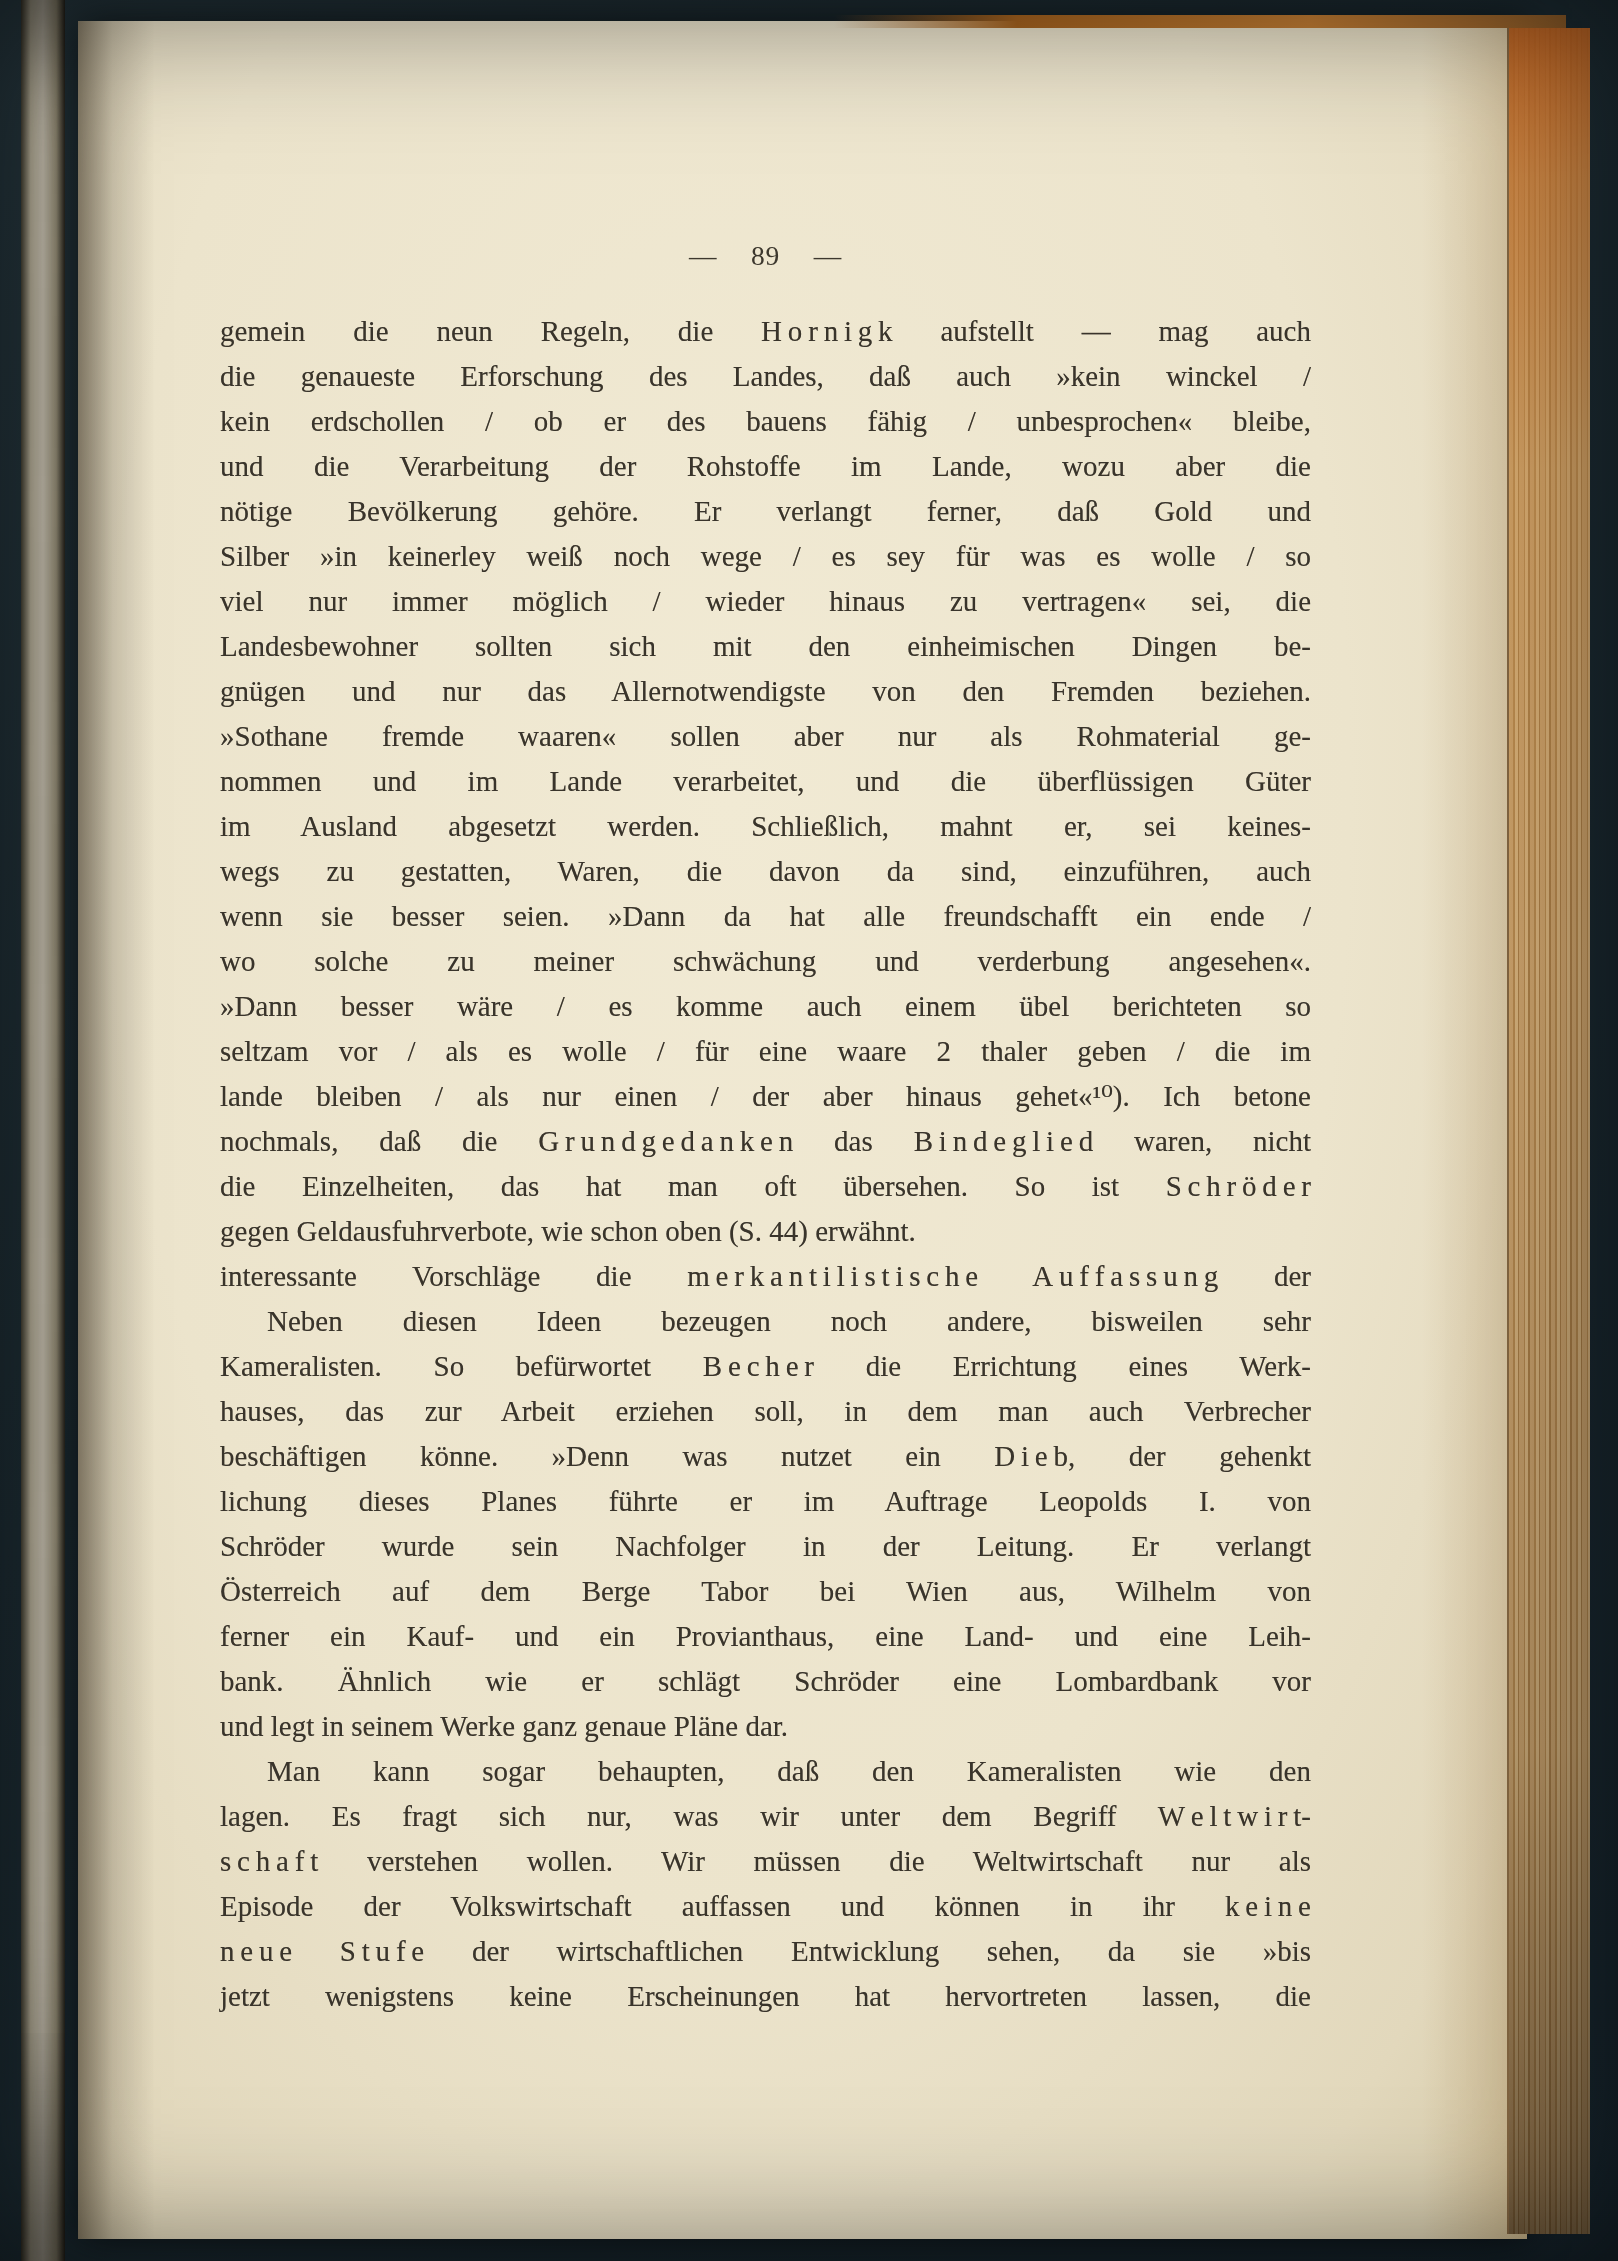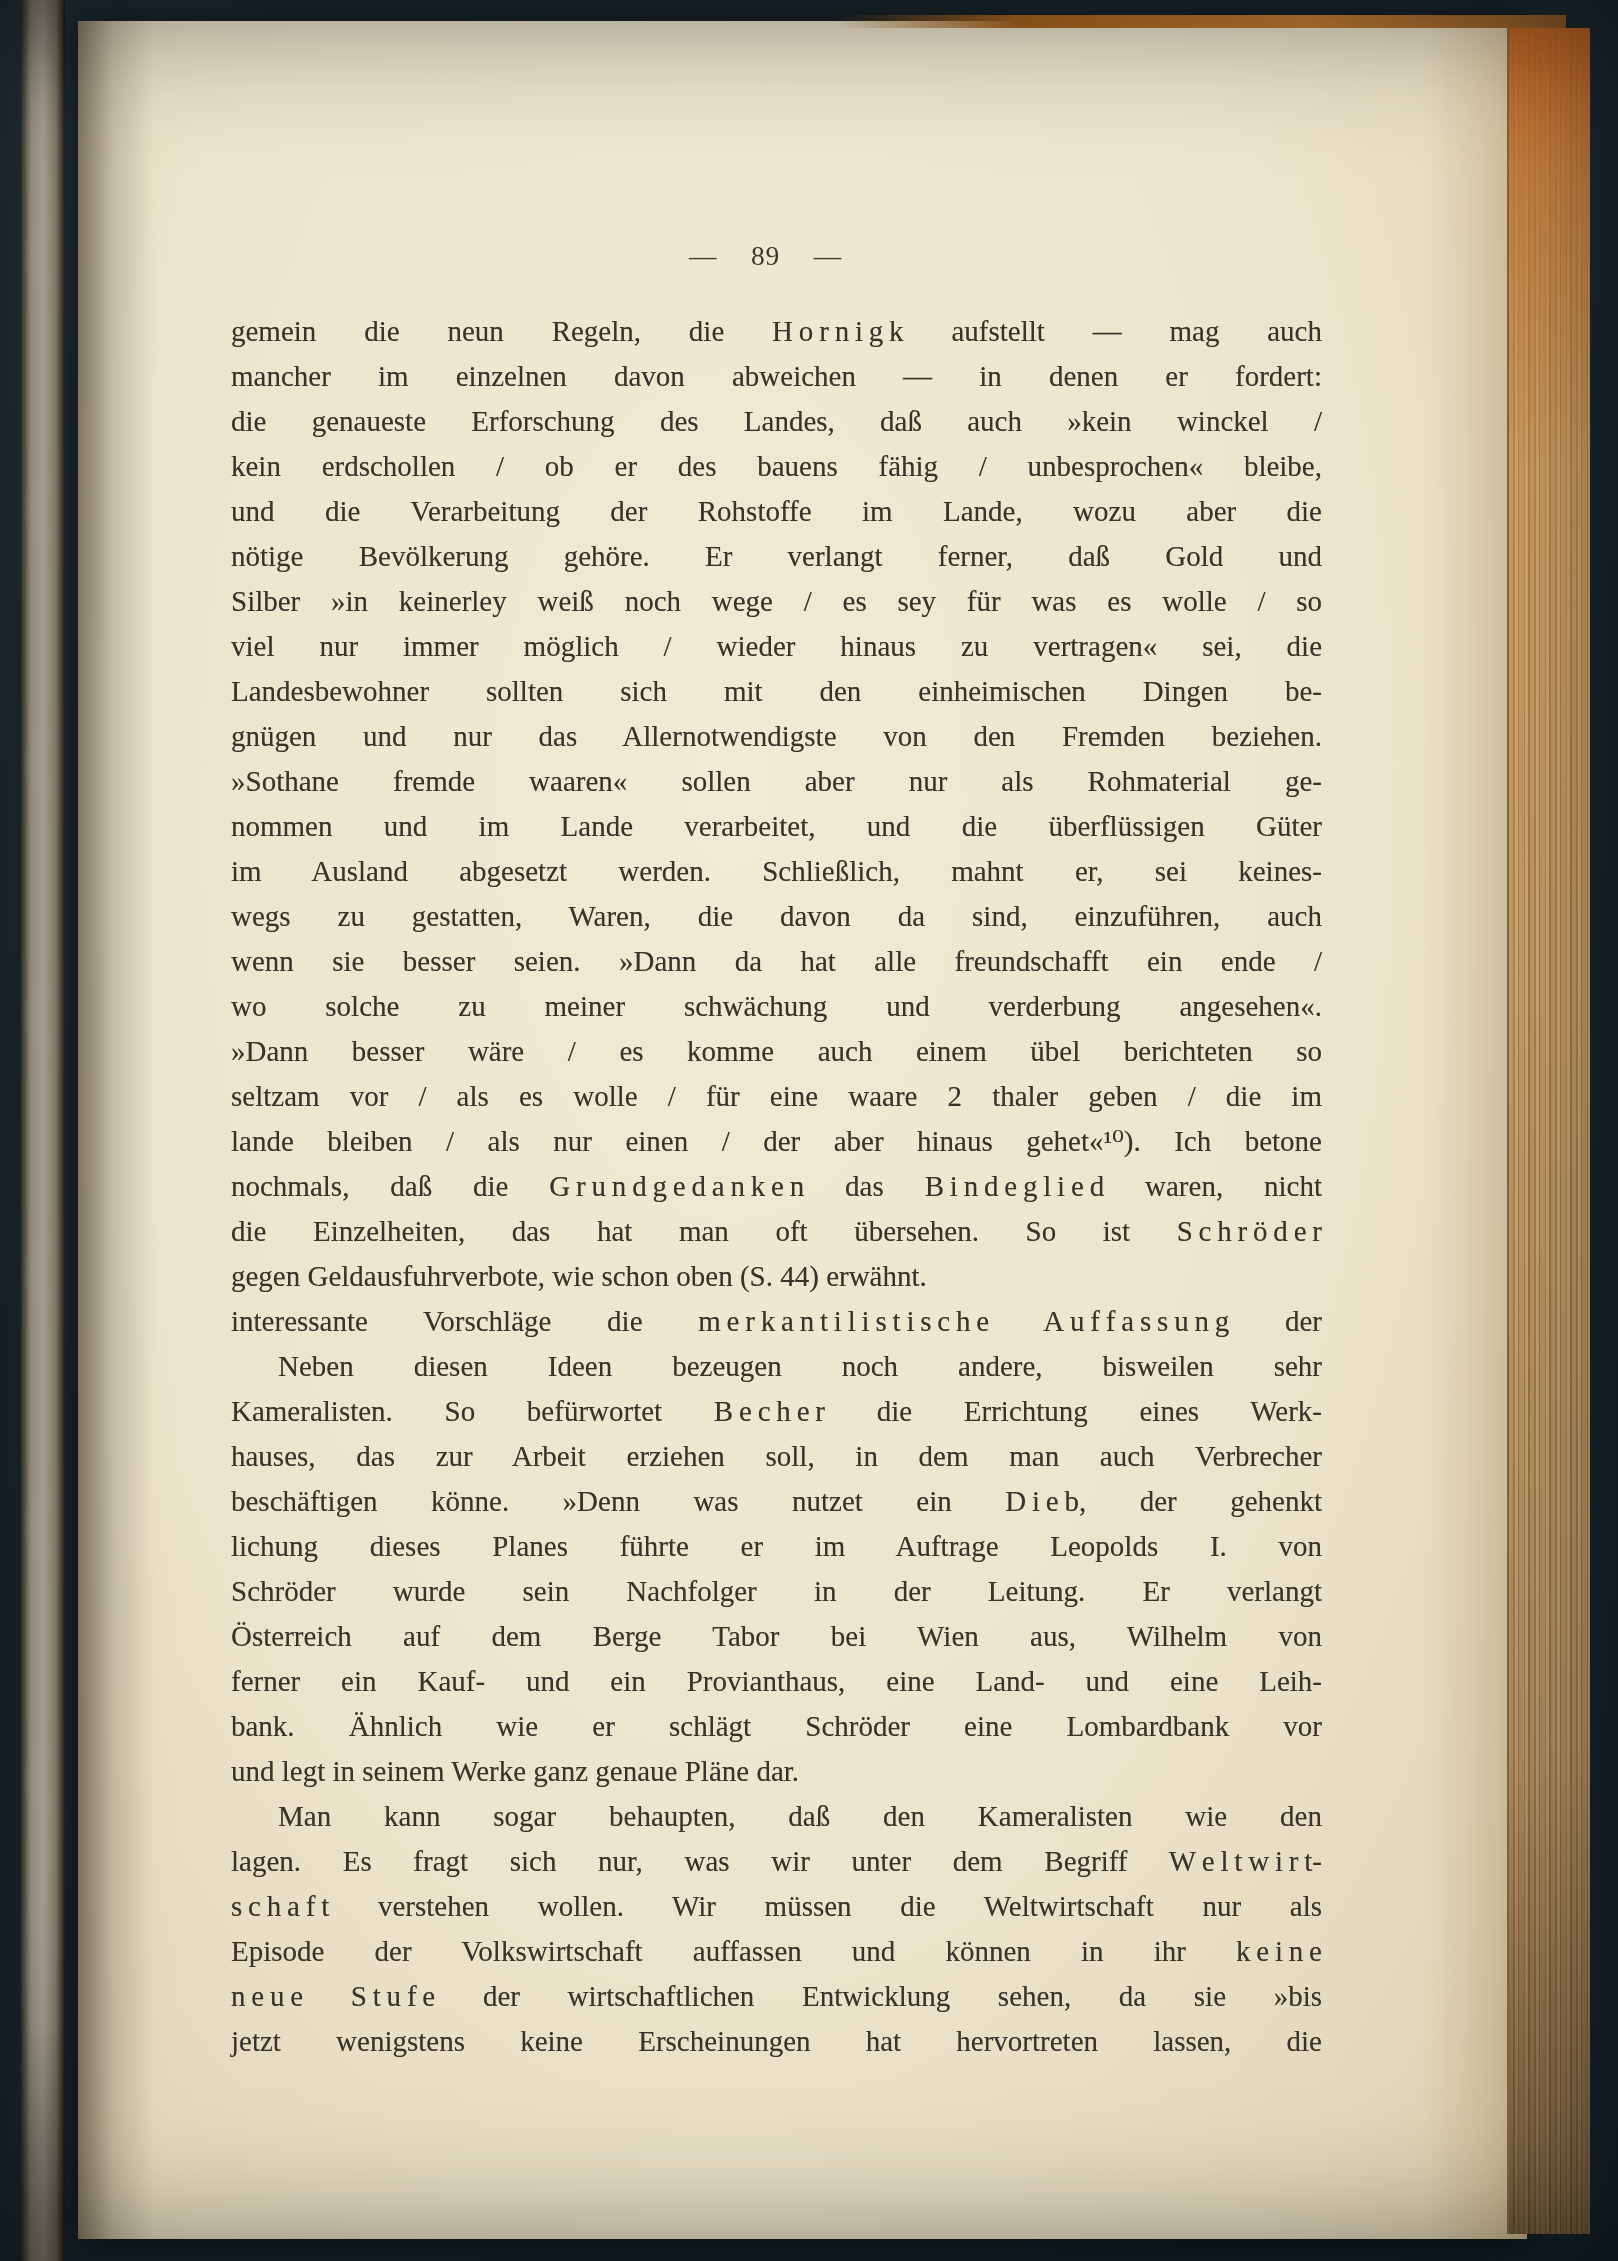--- a/index.html
+++ b/index.html
@@ -71,42 +71,40 @@
     color:#3d382e;
     letter-spacing:0.8px;
     word-spacing:26px;
   }
   
   .text-block {
     position:absolute; left:142px; top:288px; width:1091px;
     color:#39342b;
     font-size:29px; line-height:45px;
     text-shadow:0 0 0.5px rgba(57,52,43,0.45);
-    margin-left:11px;
   }
   .line {
     text-align:justify;
     text-align-last:justify;
   }
   .line.last { text-align-last:left; }
   .line.indent { text-indent:47px; }
 </style>
 </head>
 <body>
 
 <div class="photo">
   <div class="left-edge-strip"></div>
   <div class="top-edge"></div>
 
   <div class="page">
     <div class="page-number">— 89 —</div>
     <div class="text-block">
         <div class="paragraph">
           <div class="line">gemein die neun Regeln, die H o r n i g k aufstellt — mag auch</div>
-          <div class="line">mancher im einzelnen davon abweichen — in denen er fordert:</div>
           <div class="line">die genaueste Erforschung des Landes, daß auch »kein winckel /</div>
           <div class="line">kein erdschollen / ob er des bauens fähig / unbesprochen« bleibe,</div>
           <div class="line">und die Verarbeitung der Rohstoffe im Lande, wozu aber die</div>
           <div class="line">nötige Bevölkerung gehöre. Er verlangt ferner, daß Gold und</div>
           <div class="line">Silber »in keinerley weiß noch wege / es sey für was es wolle / so</div>
           <div class="line">viel nur immer möglich / wieder hinaus zu vertragen« sei, die</div>
           <div class="line">Landesbewohner sollten sich mit den einheimischen Dingen be-</div>
           <div class="line">gnügen und nur das Allernotwendigste von den Fremden beziehen.</div>
           <div class="line">»Sothane fremde waaren« sollen aber nur als Rohmaterial ge-</div>
           <div class="line">nommen und im Lande verarbeitet, und die überflüssigen Güter</div>

